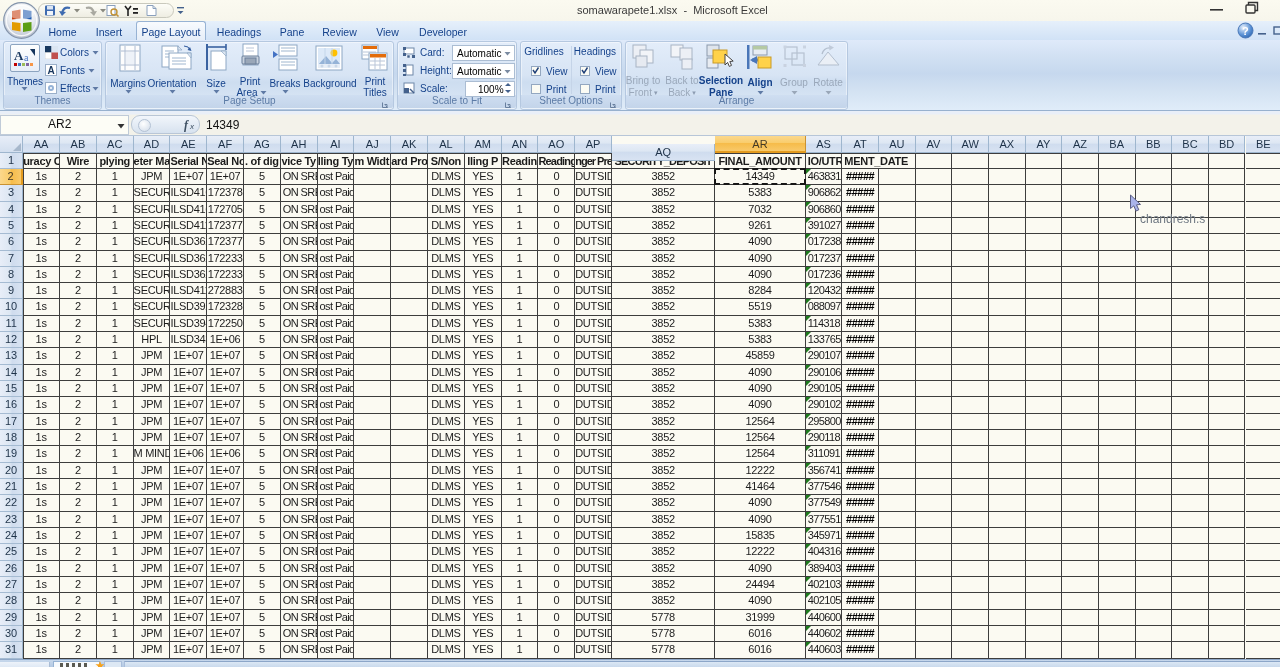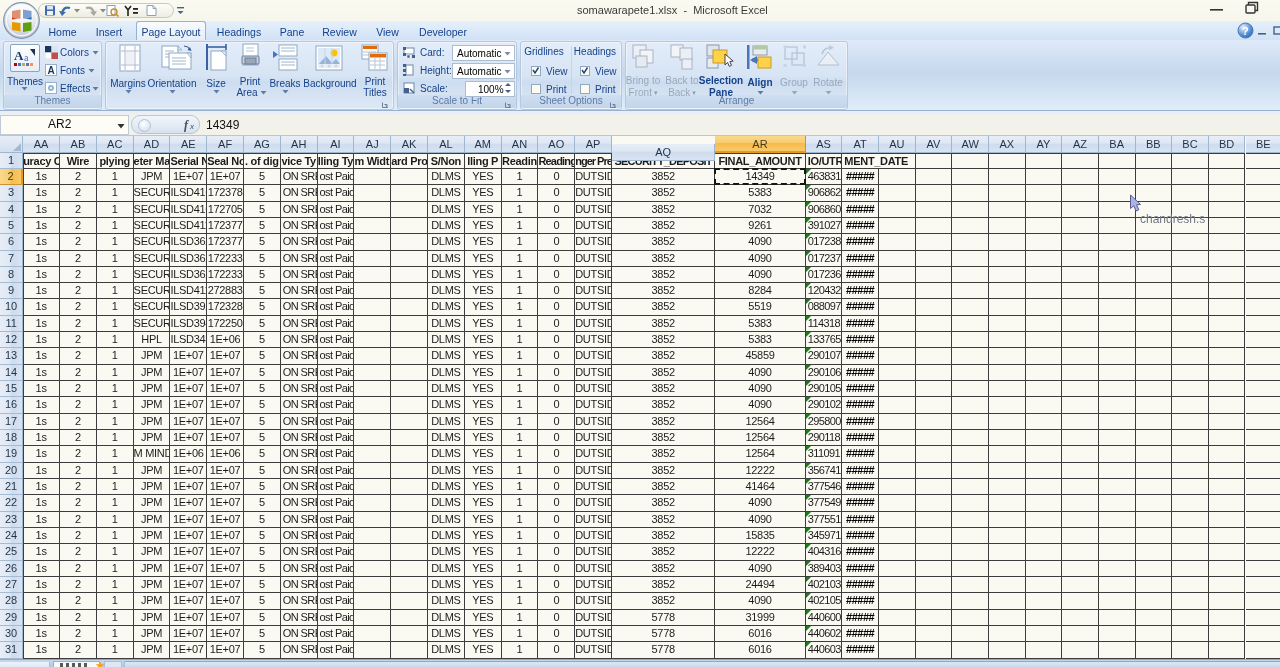--- a/index.html
+++ b/index.html
@@ -171,20 +171,21 @@
   <svg class="abs" style="left:1272px;top:3px" width="10" height="14">
       <rect x="2" y="3" width="7" height="7" fill="none" stroke="#44618c" stroke-width="1.4"></rect>
     </svg>
 </div>
 
 <div id="ribbon"></div>
 <div class="grp" style="left:3px;width:99px">
     <div class="grplabel">Themes</div>
   </div>
 <div class="grp" style="left:105px;width:289px">
+    <div class="grplabel">Page Setup</div>
     <div class="launch"><svg width="9" height="9">
         <path d="M1.5 1.5 L1.5 6.5 L6.5 6.5" stroke="#69809f" stroke-width="1" fill="none"></path>
         <path d="M3.5 3.5 L6 3.5 L6 6 M6.5 6.5 L4.5 4.5" stroke="#69809f" stroke-width="1" fill="none"></path>
       </svg></div>
   </div>
 <div class="grp" style="left:397px;width:120px">
     <div class="grplabel">Scale to Fit</div>
     <div class="launch"><svg width="9" height="9">
         <path d="M1.5 1.5 L1.5 6.5 L6.5 6.5" stroke="#69809f" stroke-width="1" fill="none"></path>
         <path d="M3.5 3.5 L6 3.5 L6 6 M6.5 6.5 L4.5 4.5" stroke="#69809f" stroke-width="1" fill="none"></path>

